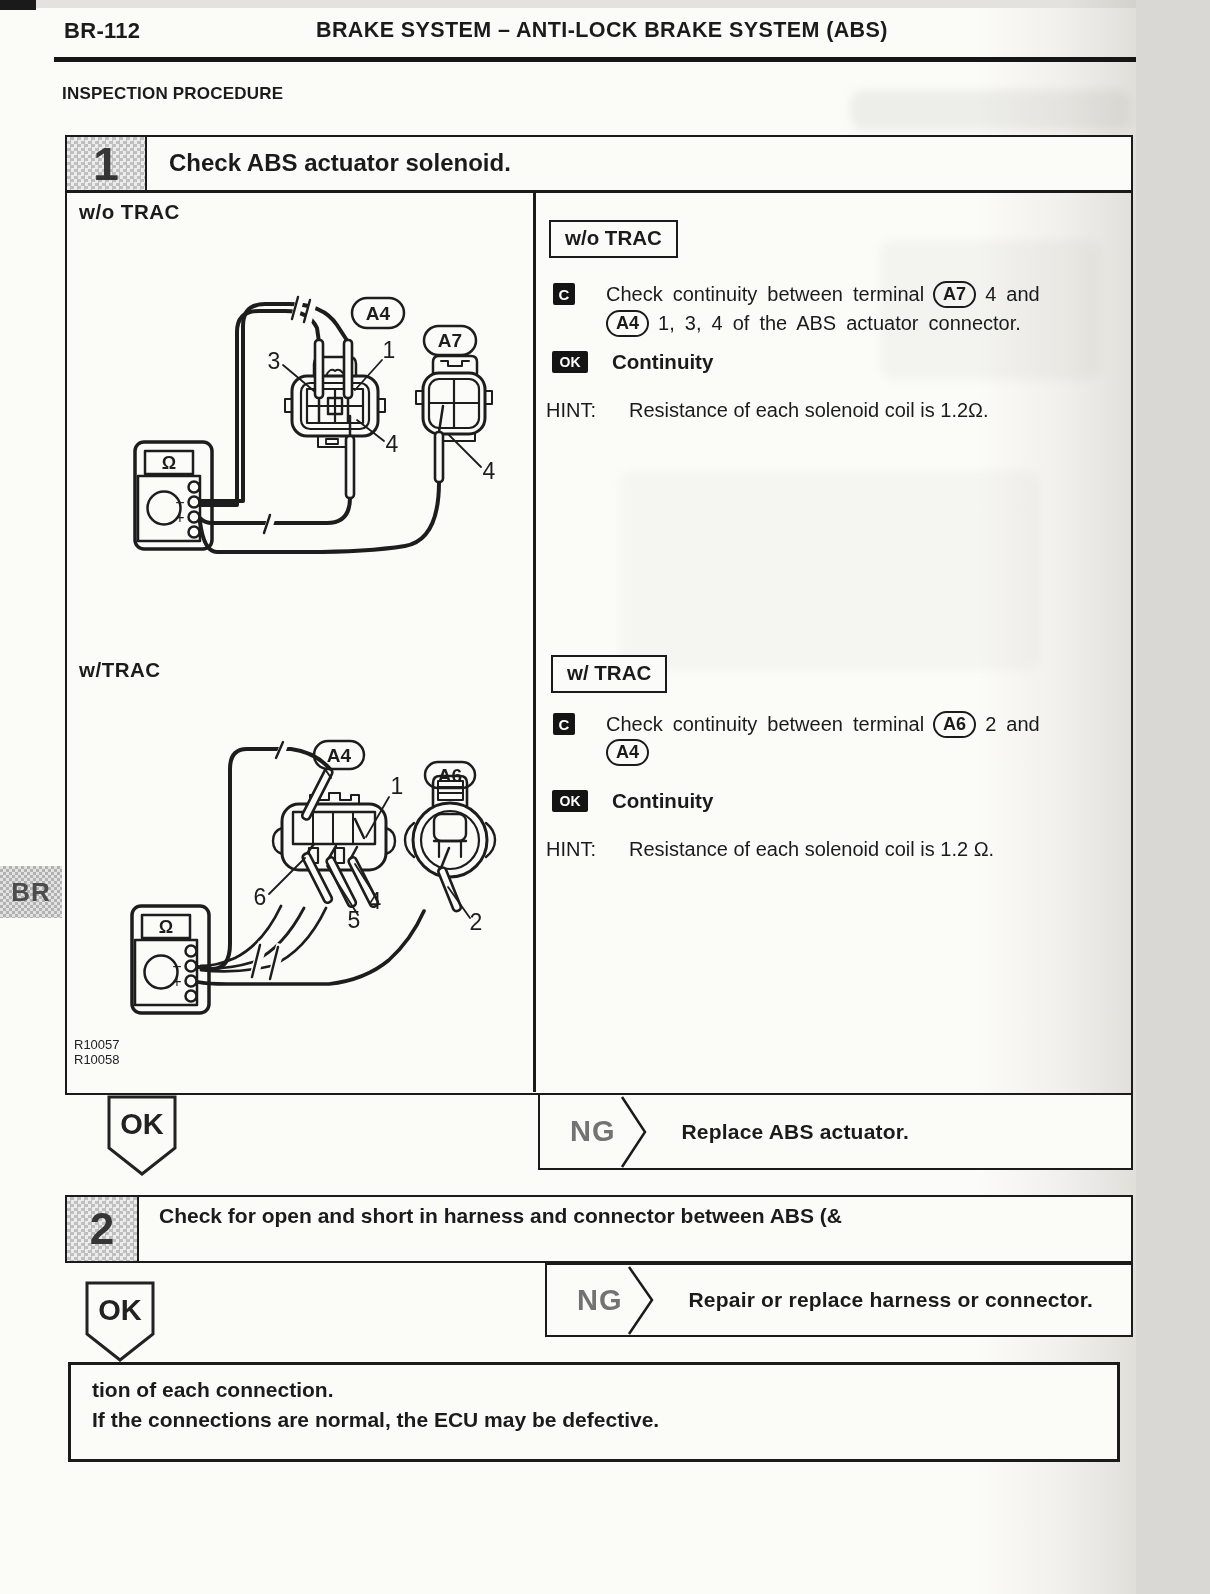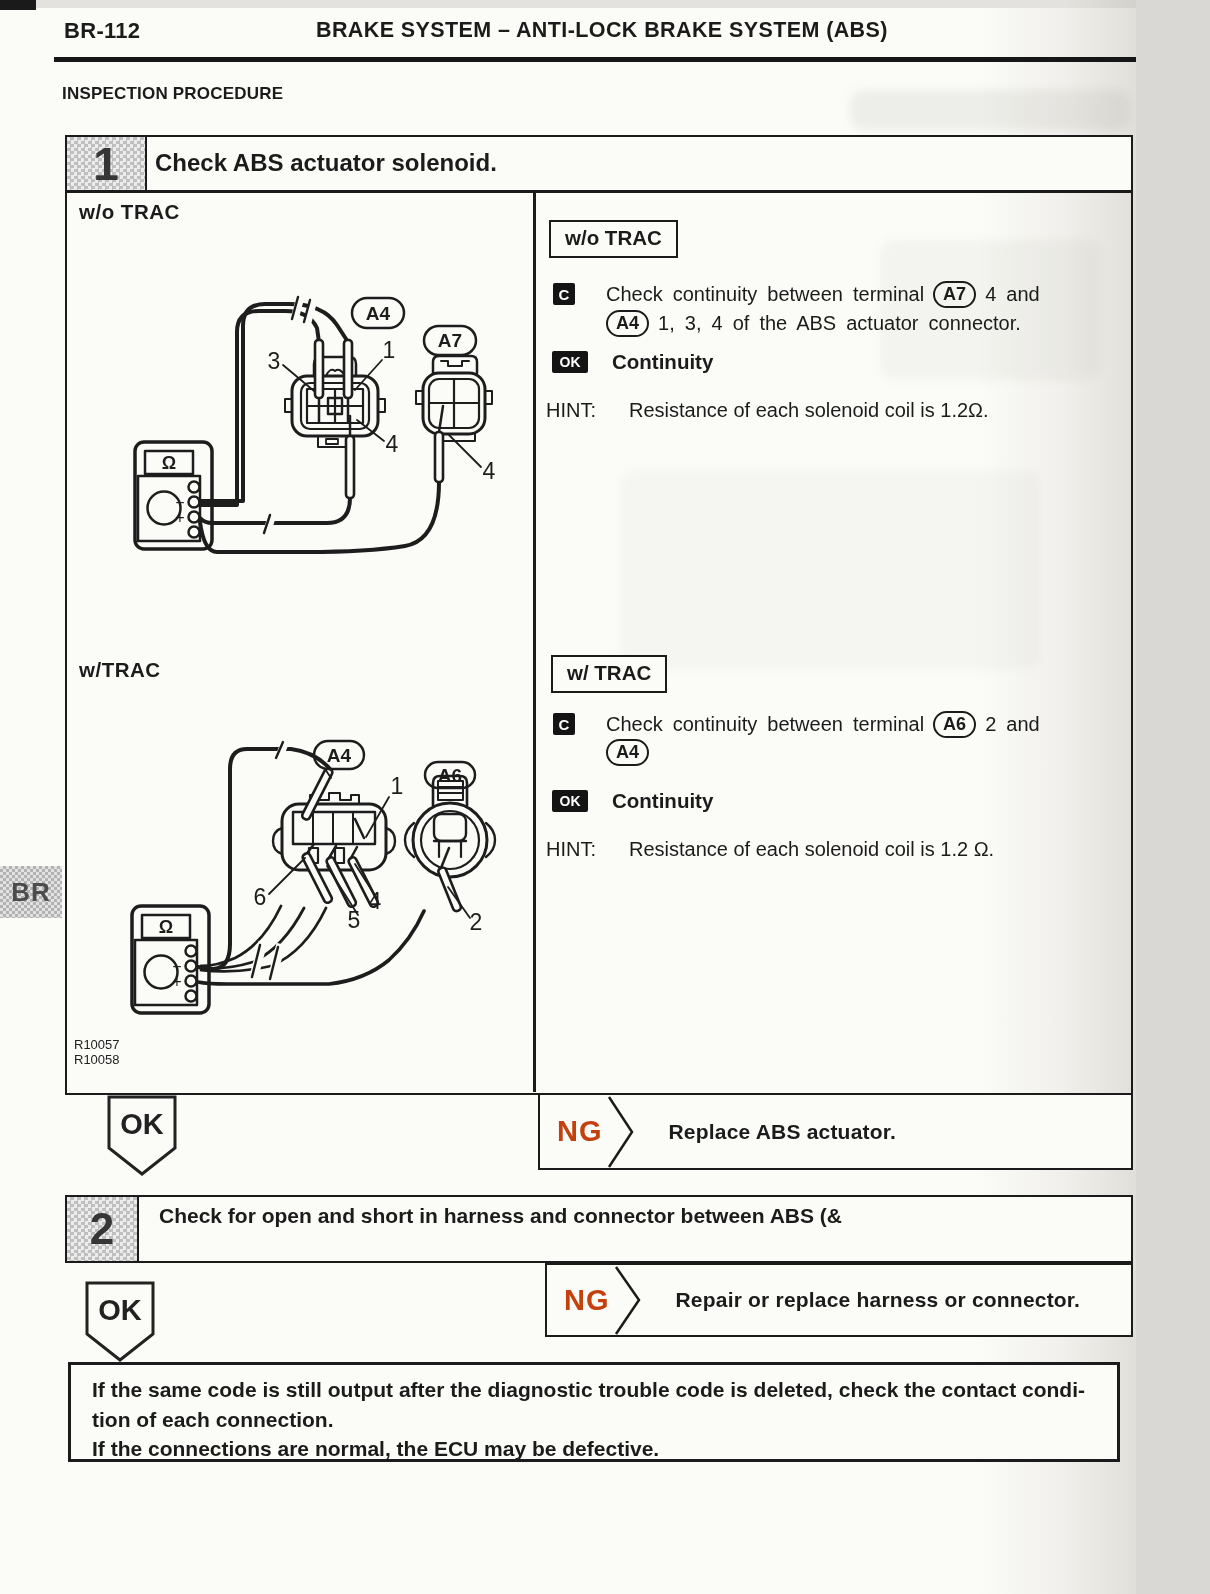--- a/index.html
+++ b/index.html
@@ -19,21 +19,21 @@
   .page-code{left:64px;top:18px;font-size:22px;font-weight:bold;letter-spacing:.3px;}
   .page-title{left:316px;top:18px;font-size:21.5px;font-weight:bold;letter-spacing:.4px;}
   .head-rule{left:54px;top:57px;width:1156px;height:4.5px;background:#161616;}
   .section-title{left:62px;top:84px;font-size:17px;font-weight:bold;letter-spacing:.2px;}
   
   .step-box{border:2.5px solid #1b1b1b;display:flex;background:#fbfbf8;}
   .checker{background:#d9d9d9;background-image:repeating-conic-gradient(#bfbfbf 0% 25%,#ececec 0% 50%);background-size:7px 7px;}
   .step-num{display:flex;align-items:center;justify-content:center;font-weight:bold;color:#363636;border-right:2.5px solid #1b1b1b;}
   .step1-box{left:65px;top:135px;width:1068px;height:58px;}
   .step1-box .step-num{width:80px;font-size:46px;}
-  .step1-box .step-title{font-size:24px;font-weight:bold;padding-left:8px;line-height:52px;}
+  .step1-box .step-title{font-size:24px;font-weight:bold;padding-left:22px;line-height:52px;}
   .step2-box{left:65px;top:1195px;width:1068px;height:68px;}
   .step2-box .step-num{width:72px;font-size:44px;}
   .step2-box .step-title{font-size:21px;font-weight:bold;padding:4px 0 0 20px;line-height:29px;}
   
   .main-box{left:65px;top:190px;width:1068px;height:905px;border:2.5px solid #1b1b1b;background:transparent;}
   .col-divider{left:466px;top:0;width:2.5px;height:900px;background:#1b1b1b;}
   .diagram-caption{font-size:20.5px;font-weight:bold;letter-spacing:.5px;}
   .fig-codes{font-size:13px;line-height:15px;color:#222;}
   
   .tag-box{border:2.5px solid #1b1b1b;padding:4px 14px 6px 14px;font-size:20.5px;font-weight:bold;background:#fbfbf8;}
@@ -45,21 +45,21 @@
   .cline{display:flex;align-items:center;}
   .cline .t{word-spacing:4.5px;}
   .oval{display:inline-block;border:2.2px solid #1b1b1b;border-radius:14px;padding:0 8px 1px 8px;font-size:18px;font-weight:bold;line-height:22px;margin:0 9px;}
   .oval.first{margin-left:0;}
   .ok-row{display:flex;align-items:center;}
   .ok-row .ok-text-b{margin-left:24px;font-size:20.5px;font-weight:bold;}
   .hint-row{display:flex;font-size:20px;}
   .hint-row .hint-body{margin-left:33px;}
   
   .ng-box{border:2.5px solid #1b1b1b;display:flex;align-items:center;background:#fbfbf8;}
-  .ng-label{font-size:29px;font-weight:bold;color:#c2410c;margin-left:17px;letter-spacing:1px;}
+  .ng-label{font-size:29px;font-weight:bold;color:#737373;margin-left:30px;letter-spacing:1px;}
   .ng-chev{margin-left:4px;}
   .ng-text{font-size:21px;font-weight:bold;margin-left:32px;letter-spacing:.2px;}
   .ng1{left:538px;top:1093px;width:595px;height:77px;}
   .ng2{left:545px;top:1263px;width:588px;height:74px;}
   
   .ok-pent{width:72px;height:84px;}
   .ok-pent span{position:absolute;left:0;top:14px;width:100%;text-align:center;font-size:29px;font-weight:bold;color:#222;}
   .ok1{left:106px;top:1094px;}
   .ok2{left:84px;top:1280px;}
   
@@ -378,20 +378,19 @@
 
   <div class="abs ng-box ng2">
     <span class="ng-label">NG</span>
     <svg class="ng-chev" width="30" height="69" viewBox="0 0 30 69">
       <path d="M2,1 L25,34 L2,68" fill="none" stroke="#1b1b1b" stroke-width="2.5"></path>
     </svg>
     <span class="ng-text">Repair or replace harness or connector.</span>
   </div>
 
   <div class="abs note-box">
-    <div>If the same code is still output after the diagnostic trouble code is deleted, check the contact condi-</div>
     <div>tion of each connection.</div>
     <div>If the connections are normal, the ECU may be defective.</div>
   </div>
 
   <div class="abs br-tab">BR</div>
 
 </div>
 
 </body></html>

